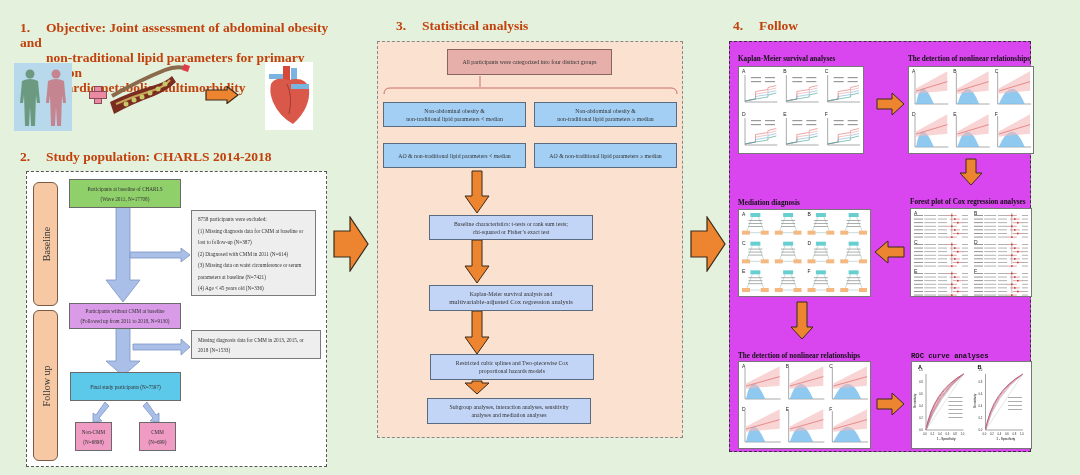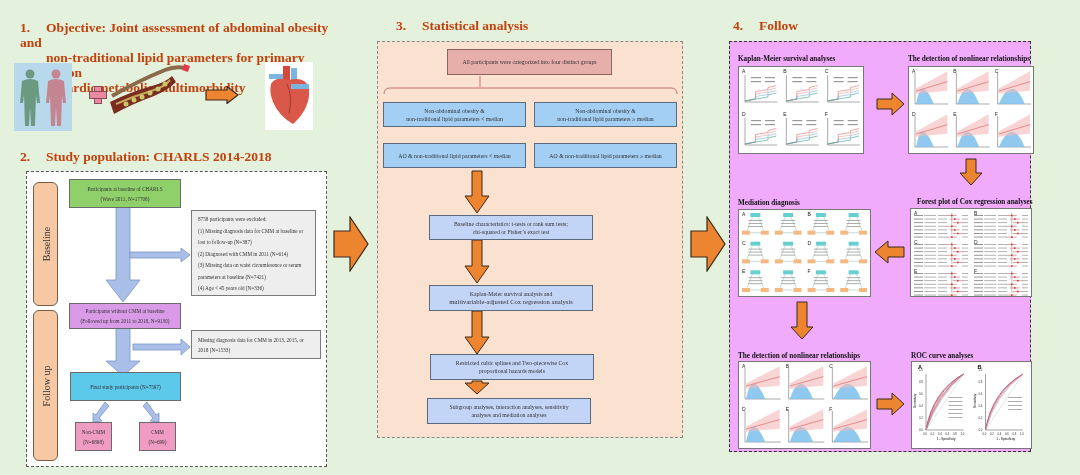--- a/index.html
+++ b/index.html
@@ -34,21 +34,21 @@
   .gray-box { position: absolute; background: #eeeeee; border: 1px solid #7a7a7a; font-size: 5.2px; line-height: 11.5px; color: #333; padding: 3px 6px; text-align: left; }
 
   
   .stat-panel { position: absolute; left: 377px; top: 41px; width: 306px; height: 397px; background: #fbe1cf; border: 1px dashed #888; }
   .stat-top { position: absolute; background: #e6afaa; border: 1px solid #8a6460; font-size: 5.8px; line-height: 8px; text-align: center; color: #333; display: flex; align-items: center; justify-content: center; padding: 0 12px; }
   .bluebox { position: absolute; background: #a3cff5; border: 1px solid #5a6b80; font-size: 5.8px; line-height: 8px; text-align: center; color: #333; display: flex; flex-direction: column; align-items: center; justify-content: center; }
   .lavbox { position: absolute; background: #c3d5f7; border: 1px solid #5a6b80; font-size: 5.8px; line-height: 8px; text-align: center; color: #333; display: flex; flex-direction: column; align-items: center; justify-content: center; }
   .lavbox .strong { font-size: 6.6px; }
 
   
-  .res-panel { position: absolute; left: 729px; top: 41px; width: 302px; height: 411px; background: #f0abfc; border: 1px dashed #333; }
+  .res-panel { position: absolute; left: 729px; top: 41px; width: 302px; height: 411px; background: #d946ef; border: 1px dashed #333; }
   .thumb-title { position: absolute; font-weight: bold; font-size: 7.2px; color: #111; white-space: nowrap; }
   .thumb { position: absolute; background: #fff; border: 1px solid #777; }
 </style>
 </head>
 <body>
 
 <div class="bg"></div>
 
 <div class="sec-title" style="left:20px;top:20px;width:330px;">
   <span class="sec-num">1.</span><span>Objective: Joint assessment of abdominal obesity and</span><br>
@@ -224,24 +224,24 @@
 </svg>
 
 <div class="sec-title" style="left:733px;top:18px;">
   <span class="sec-num">4.</span><span>Follow</span>
 </div>
 
 <div class="res-panel">
 
   <div class="thumb-title" style="left:8px;top:13px;">Kaplan-Meier survival analyses</div>
   <div class="thumb-title" style="left:178px;top:13px;">The detection of nonlinear relationships</div>
-  <div class="thumb-title" style="left:187px;top:156px;">Forest plot of Cox regression analyses</div>
+  <div class="thumb-title" style="left:180px;top:156px;">Forest plot of Cox regression analyses</div>
   <div class="thumb-title" style="left:8px;top:157px;">Mediation diagnosis</div>
   <div class="thumb-title" style="left:8px;top:310px;">The detection of nonlinear relationships</div>
-  <div class="thumb-title" style="left:181px;top:310px;">ROC curve analyses</div>
+  <div class="thumb-title" style="left:181px;top:310px;font-family:Liberation Mono, monospace;">ROC curve analyses</div>
 
   <div class="thumb" style="left:8px;top:24px;width:126px;height:88px;" id="km"><svg width="124" height="86">
         <g transform="translate(0,0)">
           <line x1="6" y1="8" x2="6" y2="35" stroke="#555" stroke-width="0.5"></line>
           <line x1="6" y1="35" x2="38.333333333333336" y2="35" stroke="#555" stroke-width="0.5"></line>
           <path d="M6 34 L16.533333333333335 32 L16.533333333333335 24.5 L28.933333333333334 22.5 L28.933333333333334 20.5 L37.333333333333336 18.5" stroke="#e06a6a" stroke-width="0.6" fill="none"></path>
           <path d="M6 34 L16.533333333333335 32 L16.533333333333335 27 L28.933333333333334 25 L28.933333333333334 23 L37.333333333333336 21" stroke="#e8a0a0" stroke-width="0.6" fill="none"></path>
           <path d="M6 34 L16.533333333333335 32 L16.533333333333335 29.5 L28.933333333333334 27.5 L28.933333333333334 25.5 L37.333333333333336 23.5" stroke="#7ab0d8" stroke-width="0.6" fill="none"></path>
           <path d="M6 34 L16.533333333333335 32 L16.533333333333335 32 L28.933333333333334 30 L28.933333333333334 28 L37.333333333333336 26" stroke="#3aa08a" stroke-width="0.6" fill="none"></path>
           <rect x="12" y="10" width="10" height="1.2" fill="#999"></rect>

